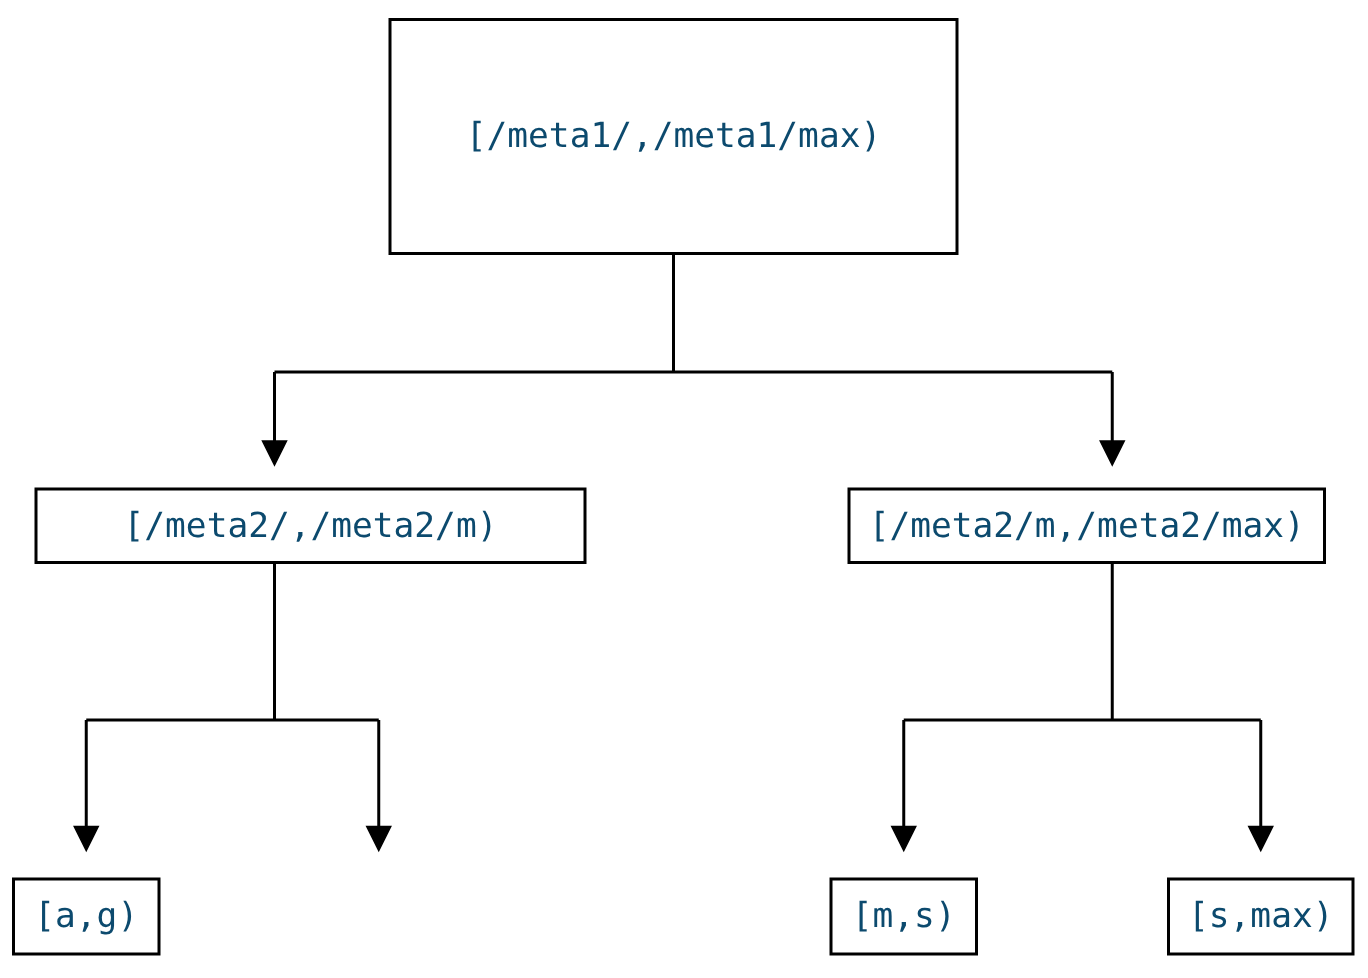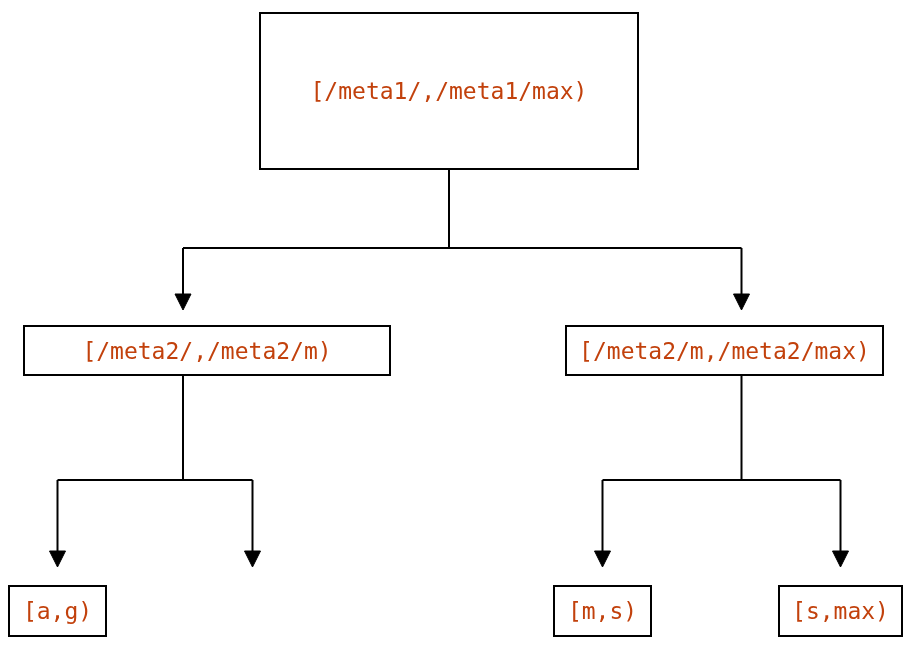--- a/index.html
+++ b/index.html
@@ -29,21 +29,21 @@
   }
   .edges-svg polygon {
     fill: #000000;
     stroke: #000000;
   }
   .node {
     position: absolute;
     box-sizing: border-box;
     border: 2px solid #000000;
     background: #ffffff;
-    color: #c2410c;
+    color: #0c4a6e;
     display: flex;
     align-items: center;
     justify-content: center;
     font-size: 23px;
     white-space: nowrap;
   }
   .node-root   { left: 259px; top: 12px;  width: 380px; height: 158px; }
   .node-left   { left: 23px;  top: 325px; width: 368px; height: 51px;  }
   .node-right  { left: 565px; top: 325px; width: 319px; height: 51px;  }
   .node-ag     { left: 8px;   top: 585px; width: 99px;  height: 52px;  }

